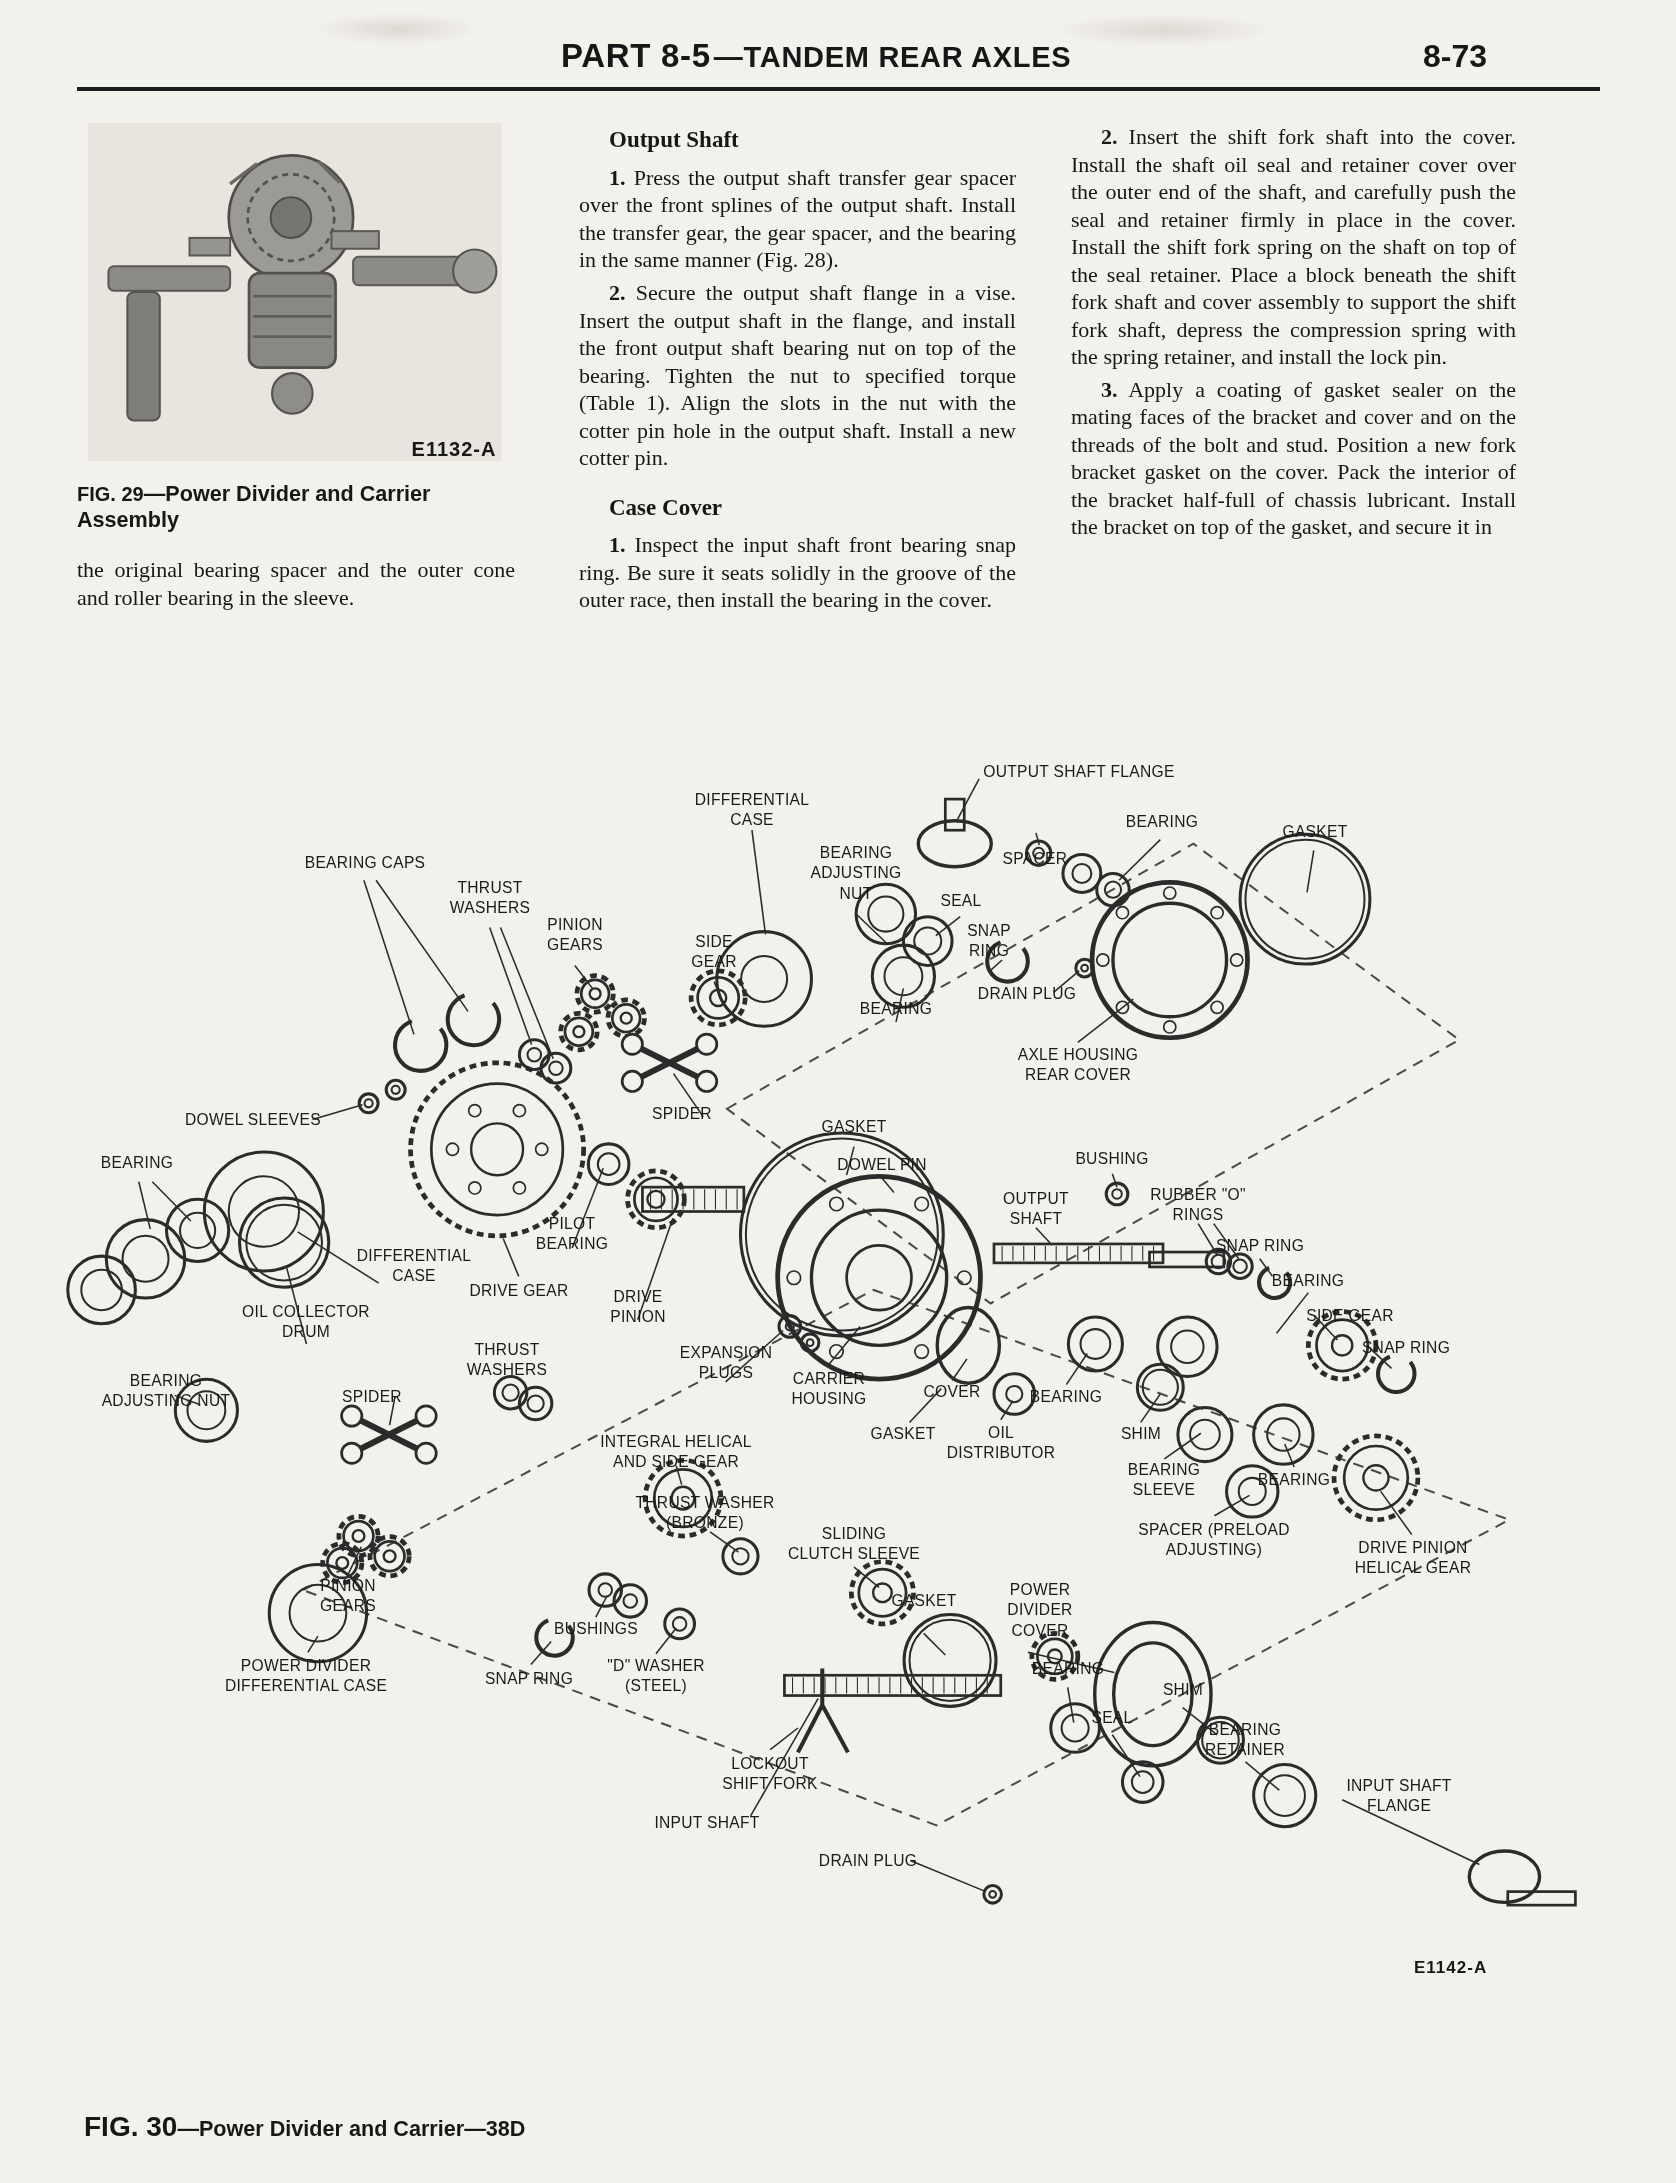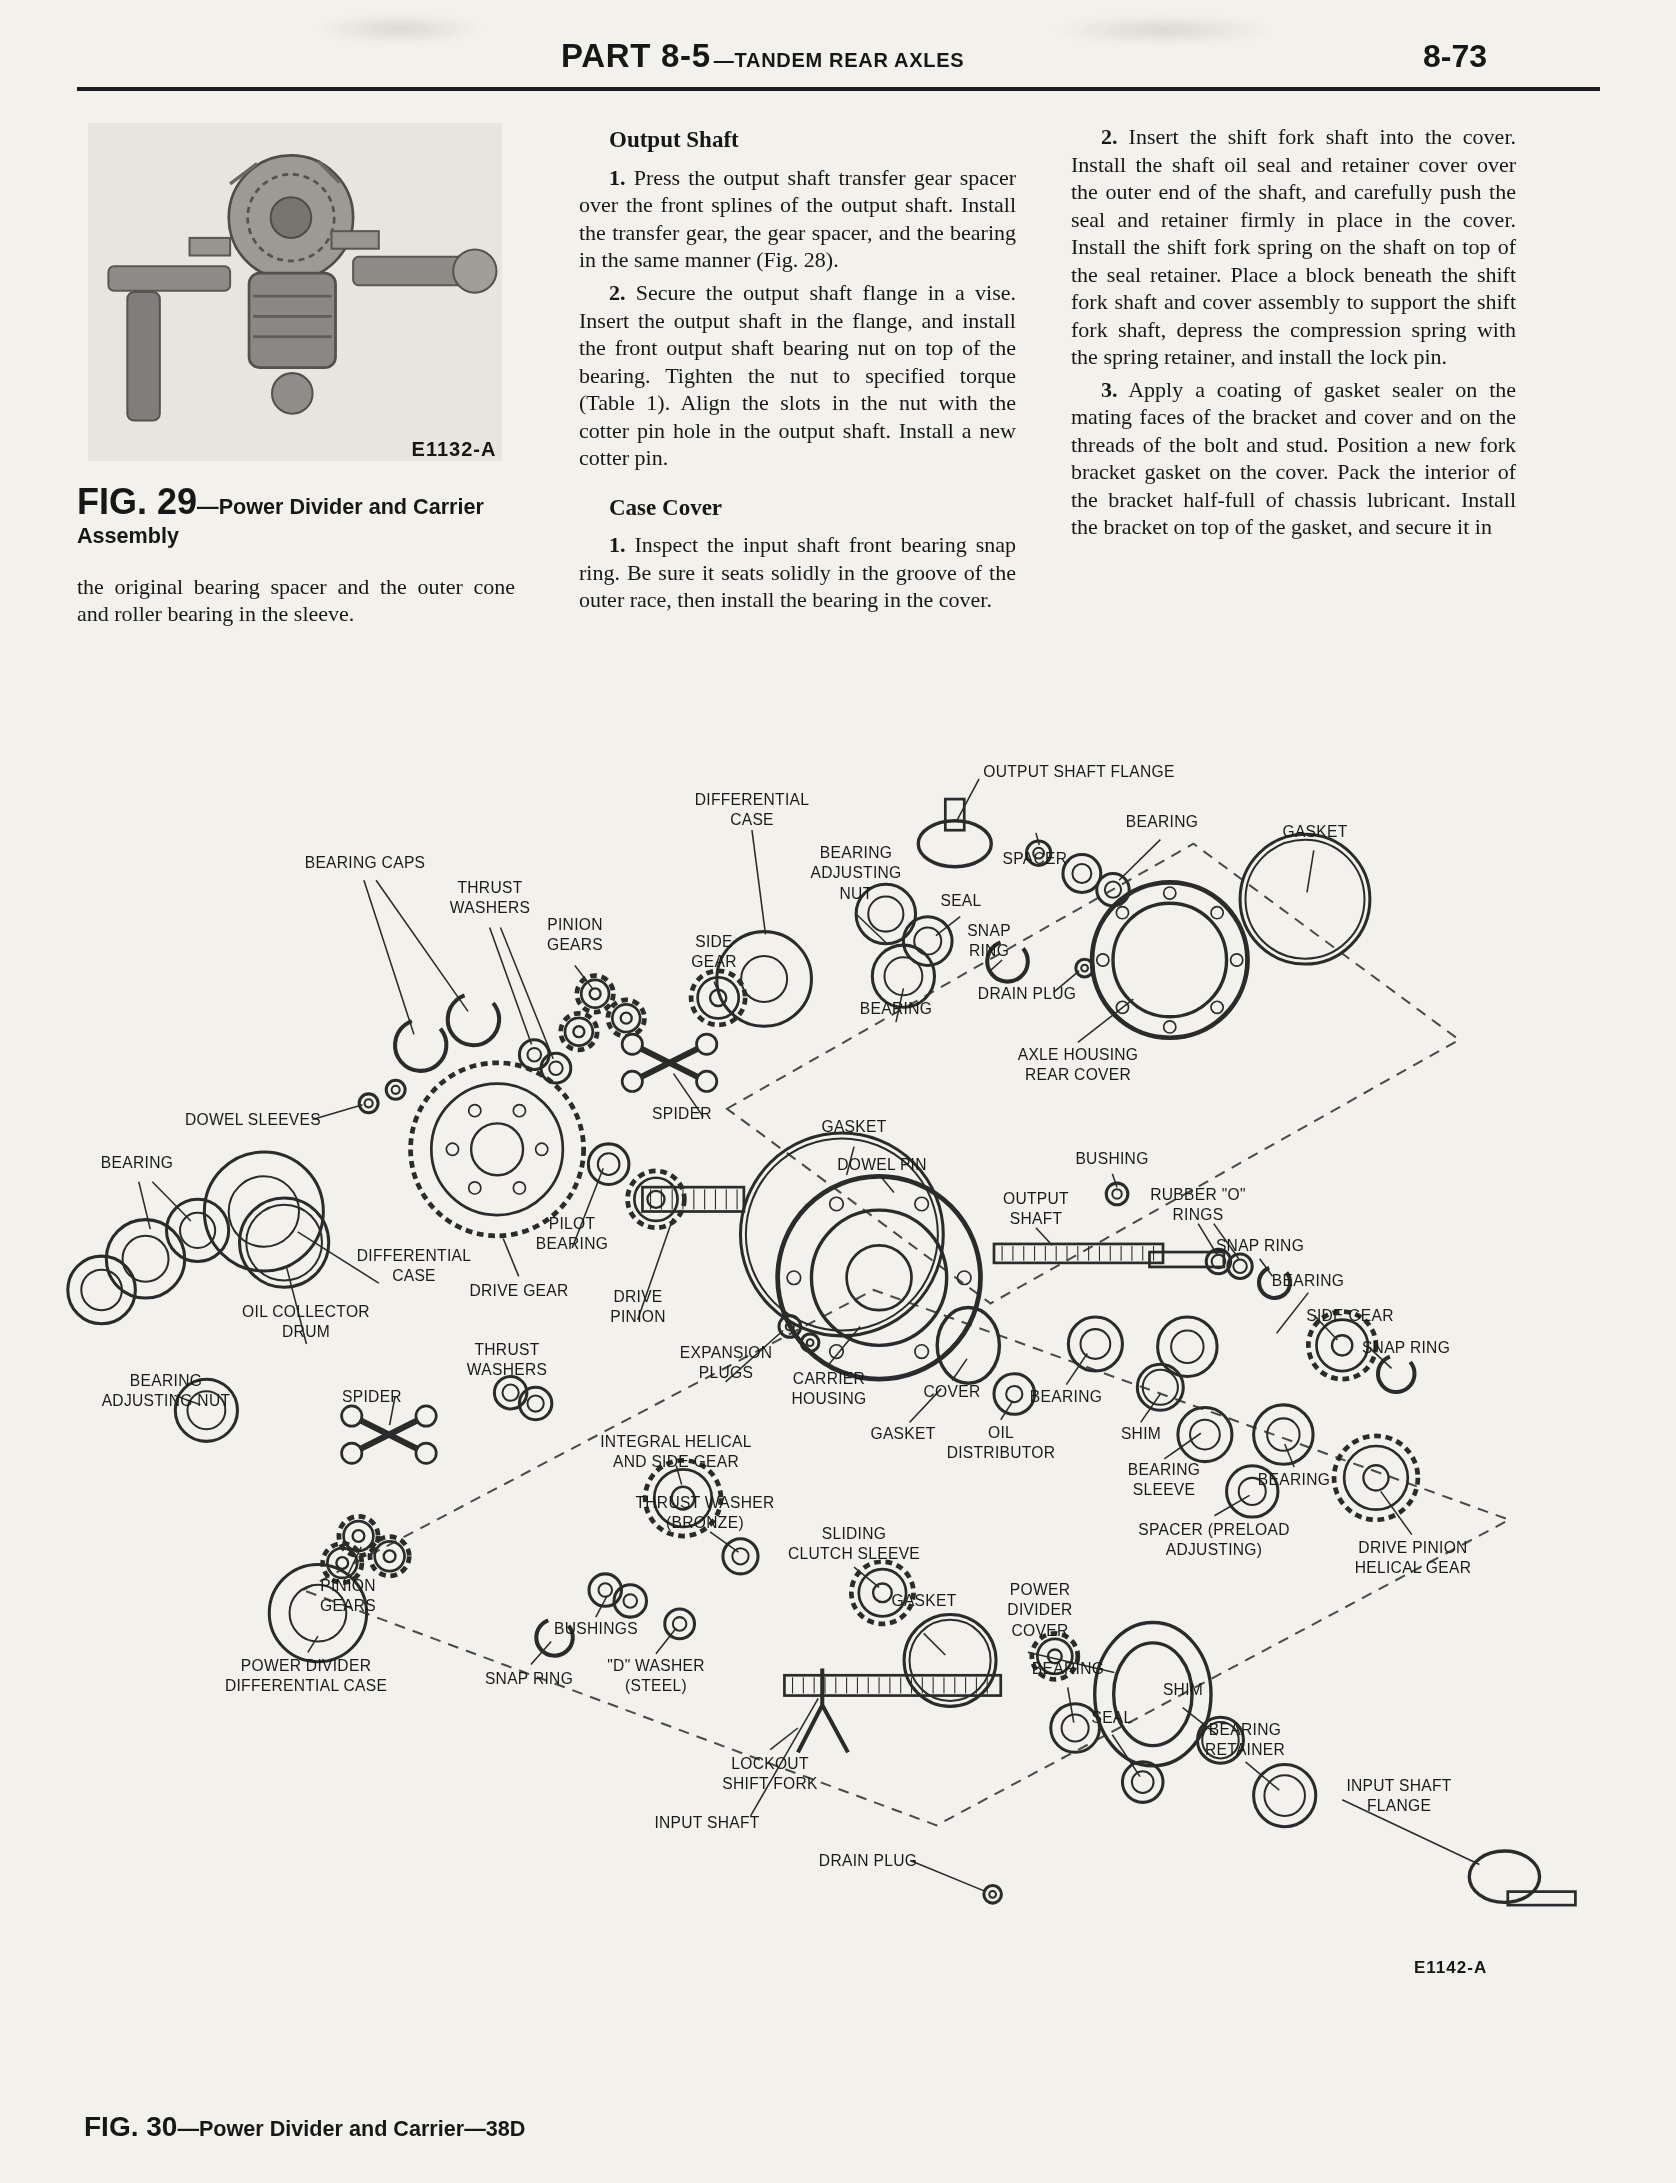--- a/index.html
+++ b/index.html
@@ -1,37 +1,37 @@
 <!DOCTYPE html>
 <html style="font-size:10.8px"><head>
 <meta charset="utf-8">
 <style>
   html,body{margin:0;padding:0;background:#dcd9d3;}
   .page{position:relative;width:1677px;height:2183px;background:#f3f1ec;font-family:"Liberation Serif",serif;color:#171717;overflow:hidden;}
   .smudge{position:absolute;height:30px;background:radial-gradient(ellipse,rgba(125,118,105,.20),transparent 72%);filter:blur(2px);}
   
   .hdr{position:absolute;top:37px;left:561px;font-family:"Liberation Sans",sans-serif;font-weight:bold;white-space:nowrap;}
   .hdr .sec{font-size:33px;letter-spacing:0.7px;}
-  .hdr .ttl{font-size:20px;letter-spacing:0.7px;}
+  .hdr .ttl{font-size:29px;letter-spacing:0.7px;}
   .pagenum{position:absolute;top:38px;left:1423px;font-family:"Liberation Sans",sans-serif;font-weight:bold;font-size:32px;}
   .rule{position:absolute;left:77px;top:87px;width:1523px;height:4px;background:#1d1d1d;}
   
   .col{position:absolute;top:123px;}
   #col-left{left:77px;width:438px;}
   #col-mid{left:579px;width:437px;}
   #col-right{left:1071px;width:445px;}
   p.body{font-size:22px;line-height:1.25;text-align:justify;margin:0 0 5.4px 0;}
   p.ind{text-indent:30px;}
   .heading{font-weight:bold;font-size:23px;margin:4px 0 10.8px 30px;}
   .heading.mid{margin-top:23px;}
   
   .photo{position:relative;width:414px;height:338px;margin-left:10.8px;}
   .photo-code{position:absolute;right:5.4px;bottom:0;font-family:"Liberation Sans",sans-serif;font-weight:bold;font-size:20px;letter-spacing:1px;}
   .figcap{margin:20px 0 24px 0;font-family:"Liberation Sans",sans-serif;font-weight:bold;line-height:1.18;}
-  .figcap .fig{font-size:36px;}
+  .figcap .fig{font-size:20px;}
   .figcap .rest{font-size:21.6px;}
   
   #diagram{position:absolute;left:0;top:0;width:1677px;height:2183px;}
   #art{position:absolute;left:0;top:0;pointer-events:none;}
   .plabel{position:absolute;transform:translateX(-50%);font-family:"Liberation Sans",sans-serif;font-size:15.6px;line-height:1.3;letter-spacing:0.3px;text-align:center;white-space:pre-line;color:#1a1a1a;}
   .code-e1142{position:absolute;left:1414px;top:1958px;font-family:"Liberation Sans",sans-serif;font-weight:bold;font-size:17px;letter-spacing:1px;}
   .fig30cap{position:absolute;left:84px;top:2111px;font-family:"Liberation Sans",sans-serif;font-weight:bold;}
   .fig30cap .fig{font-size:28px;margin-top:16px;}
   .fig30cap .rest{font-size:21.6px;}
 </style>

